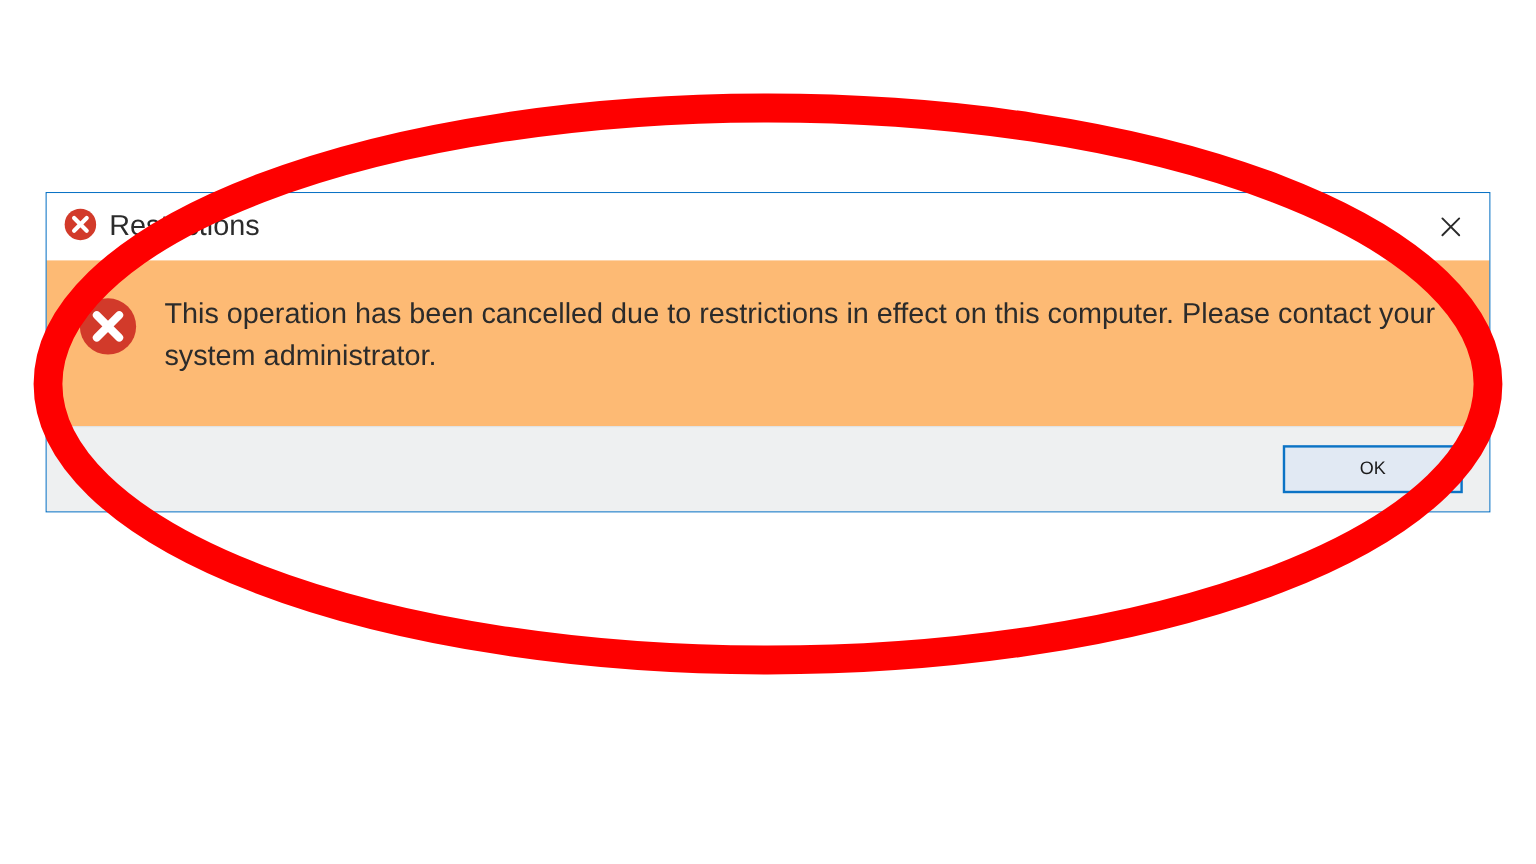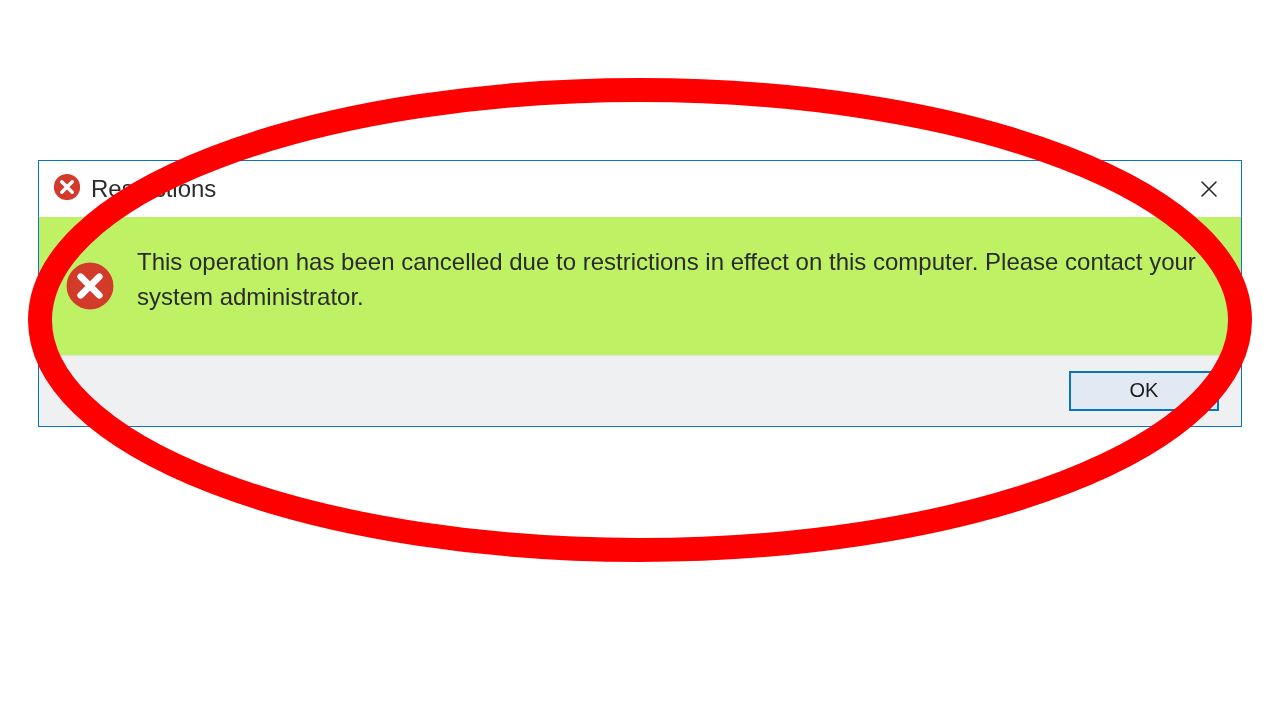--- a/index.html
+++ b/index.html
@@ -2,25 +2,25 @@
 <html><head>
 <meta charset="utf-8">
 <style>
   html,body{margin:0;padding:0;width:1280px;height:720px;background:#fff;font-family:"Segoe UI",Tahoma,sans-serif;overflow:hidden}
   .stage{position:absolute;left:0;top:0;width:1280px;height:720px}
   .dialog{position:absolute;left:38px;top:160px;width:1204px;border:1px solid #0b73c5;background:#fff;box-sizing:border-box}
   .titlebar{display:flex;align-items:center;height:56px;padding:0 14px;background:#fff}
   .titlebar .t-icon{flex:0 0 auto;margin-right:10px}
   .titlebar .t-text{flex:1 1 auto;font-size:24px;color:#2b2b2b}
   .titlebar .t-close{flex:0 0 auto;width:36px;height:36px;display:flex;align-items:center;justify-content:center;color:#2b2b2b;cursor:pointer}
-  .body{display:flex;align-items:flex-end;padding:28px 30px 40px 26px;background:#bef264}
+  .body{display:flex;align-items:flex-start;padding:28px 30px 40px 26px;background:#fdba74}
   .body .b-icon{flex:0 0 auto;margin-right:22px;margin-top:2px}
   .body .b-text{flex:1 1 auto;font-size:24px;line-height:1.45;color:#2b2b2b;max-width:1060px}
   .footer{display:flex;justify-content:flex-end;align-items:center;height:70px;padding:0 22px;background:#eef0f1;border-top:1px solid #e1e3e4}
-  .ok-btn{min-width:150px;height:40px;border:2px solid #0b73c5;background:#e1e9f3;color:#1b1b1b;font-size:20px;font-family:inherit;cursor:pointer;padding:0 28px}
+  .ok-btn{min-width:150px;height:40px;border:2px solid #0b73c5;background:#e1e9f3;color:#1b1b1b;font-size:15px;font-family:inherit;cursor:pointer;padding:0 28px}
   .annot{position:absolute;pointer-events:none}
 </style>
 </head>
 <body>
 
 <div class="stage">
 
   <div class="dialog">
 
     <div class="titlebar">

